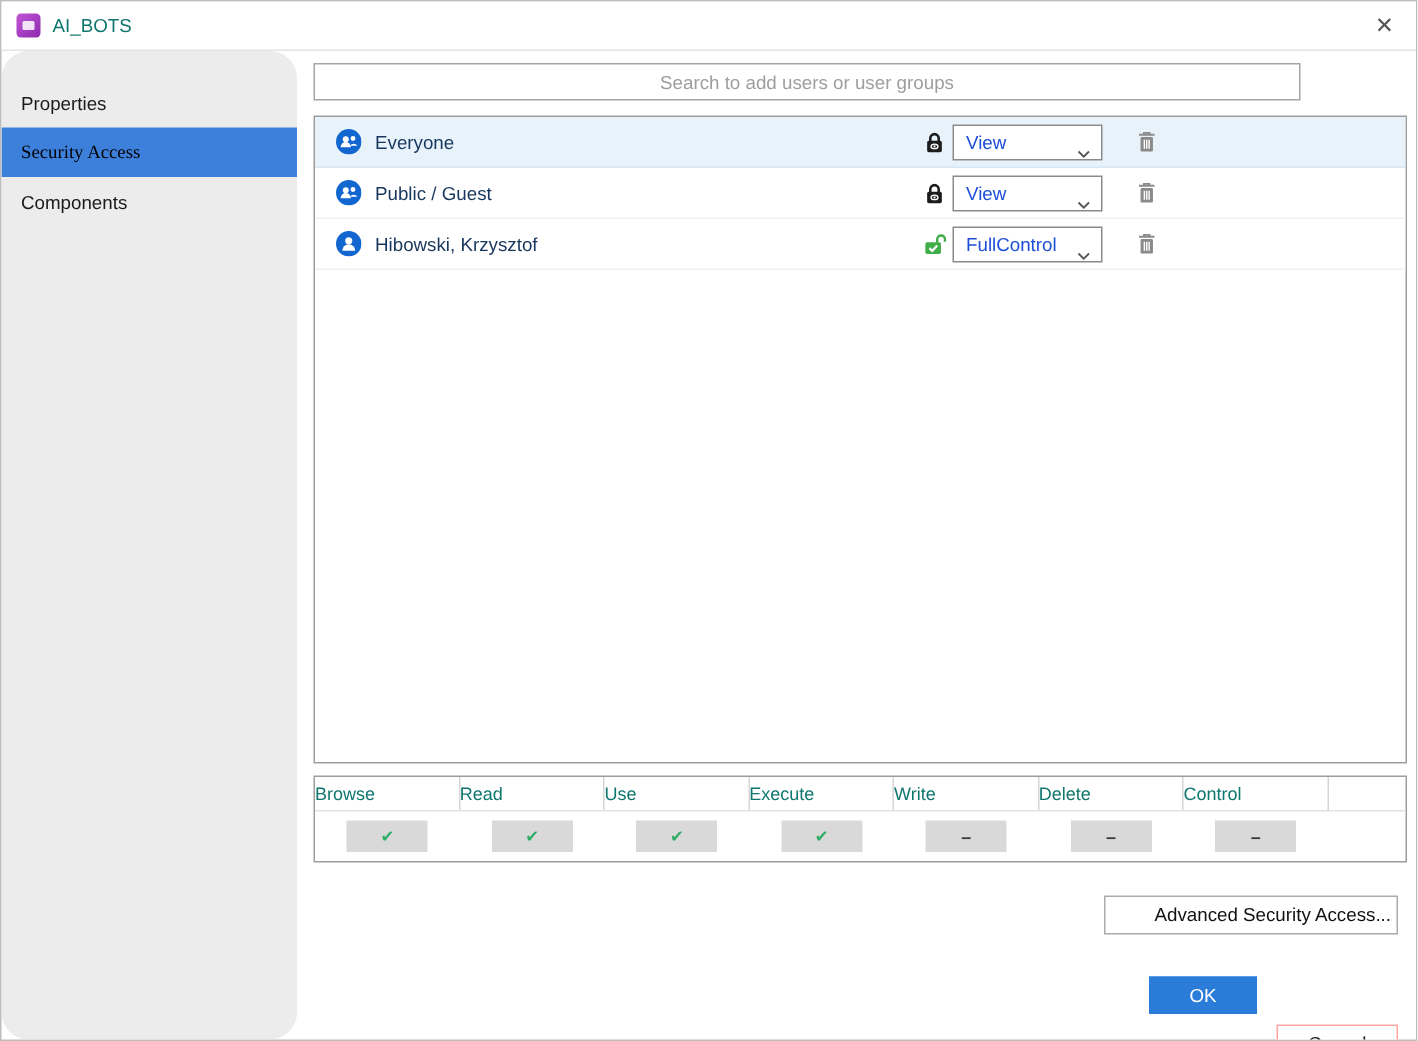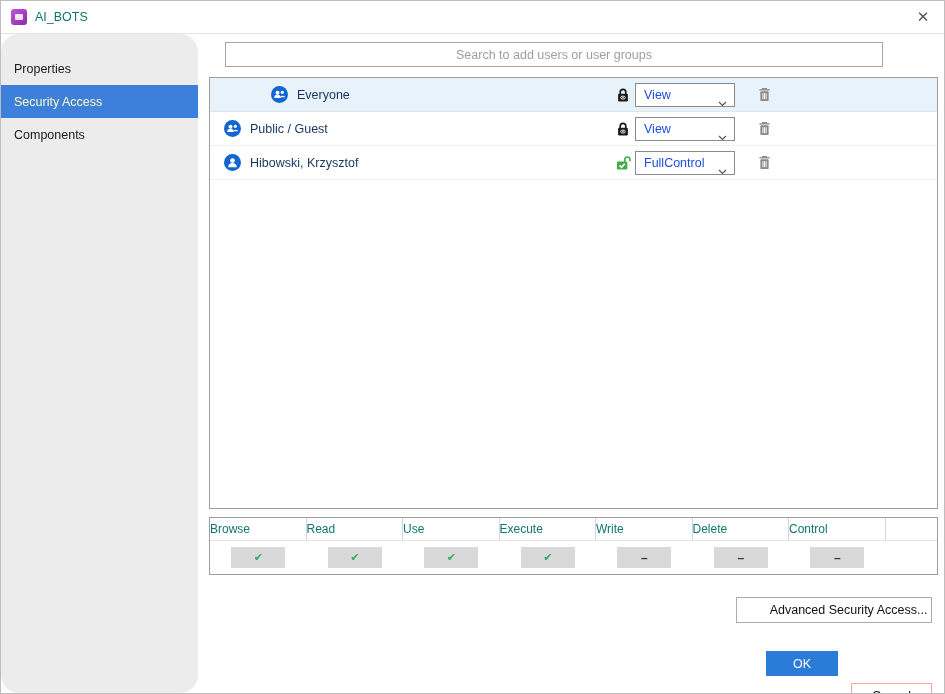--- a/index.html
+++ b/index.html
@@ -35,43 +35,43 @@
 
   
   .sidebar {
     position:absolute; top:33px; left:0; bottom:0; width:197px;
     background:#ececec; padding-top:18px;border-radius:18px;
   }
   .side-item {
     height:33px; display:flex; align-items:center; padding-left:13px;
     font-size:12.5px; color:#1a1a1a; cursor:pointer;
   }
-  .side-item.selected { background:#3d80dc; color:#fef9c3; }
+  .side-item.selected { background:#3d80dc; color:#000000;font-family:Liberation Serif, serif; }
 
   
   .search-box {
-    position:absolute; left:224px; top:41px; width:658px; height:25px;
+    position:absolute; left:208px; top:41px; width:658px; height:25px;
   }
   .search-box input {
     width:100%; height:100%; border:1px solid #a6a6a6; background:#fff;
     text-align:center; font-size:12.5px; color:#222; outline:none;
     font-family:"Liberation Sans", sans-serif;
   }
   .search-box input::placeholder { color:#9e9e9e; opacity:1; }
 
   
   .user-list {
     position:absolute; left:208px; top:76px; width:729px; height:432px;
     border:1px solid #9d9d9d; background:#fff; overflow:hidden;
   }
   .user-row {
     height:34px; position:relative; display:flex; align-items:center;
     border-bottom:1px solid #f0f0f0; background:#fff; cursor:pointer;
   }
-  .user-row.highlighted { background:#e7f2fb; border-bottom-color:#d9e7f3;padding-left:47px; }
+  .user-row.highlighted { background:#e7f2fb; border-bottom-color:#d9e7f3; }
   .user-icon { margin-left:14px; width:17px; height:17px; flex:0 0 auto; }
   .user-name { margin-left:9px; font-size:12.5px; color:#17365d; }
   .lock { position:absolute; left:405px; top:9px; width:16px; height:16px; }
   .perm-select {
     position:absolute; left:425px; top:5px; width:100px; height:24px;
     border:1px solid #8a8a8a; background:#fff; display:flex; align-items:center;
     padding:0 22px 0 8px; cursor:pointer;
   }
   .perm-value { font-size:12.5px; color:#1d4ed8; white-space:nowrap; }
   .perm-chevron { position:absolute; right:7px; top:9px; }

